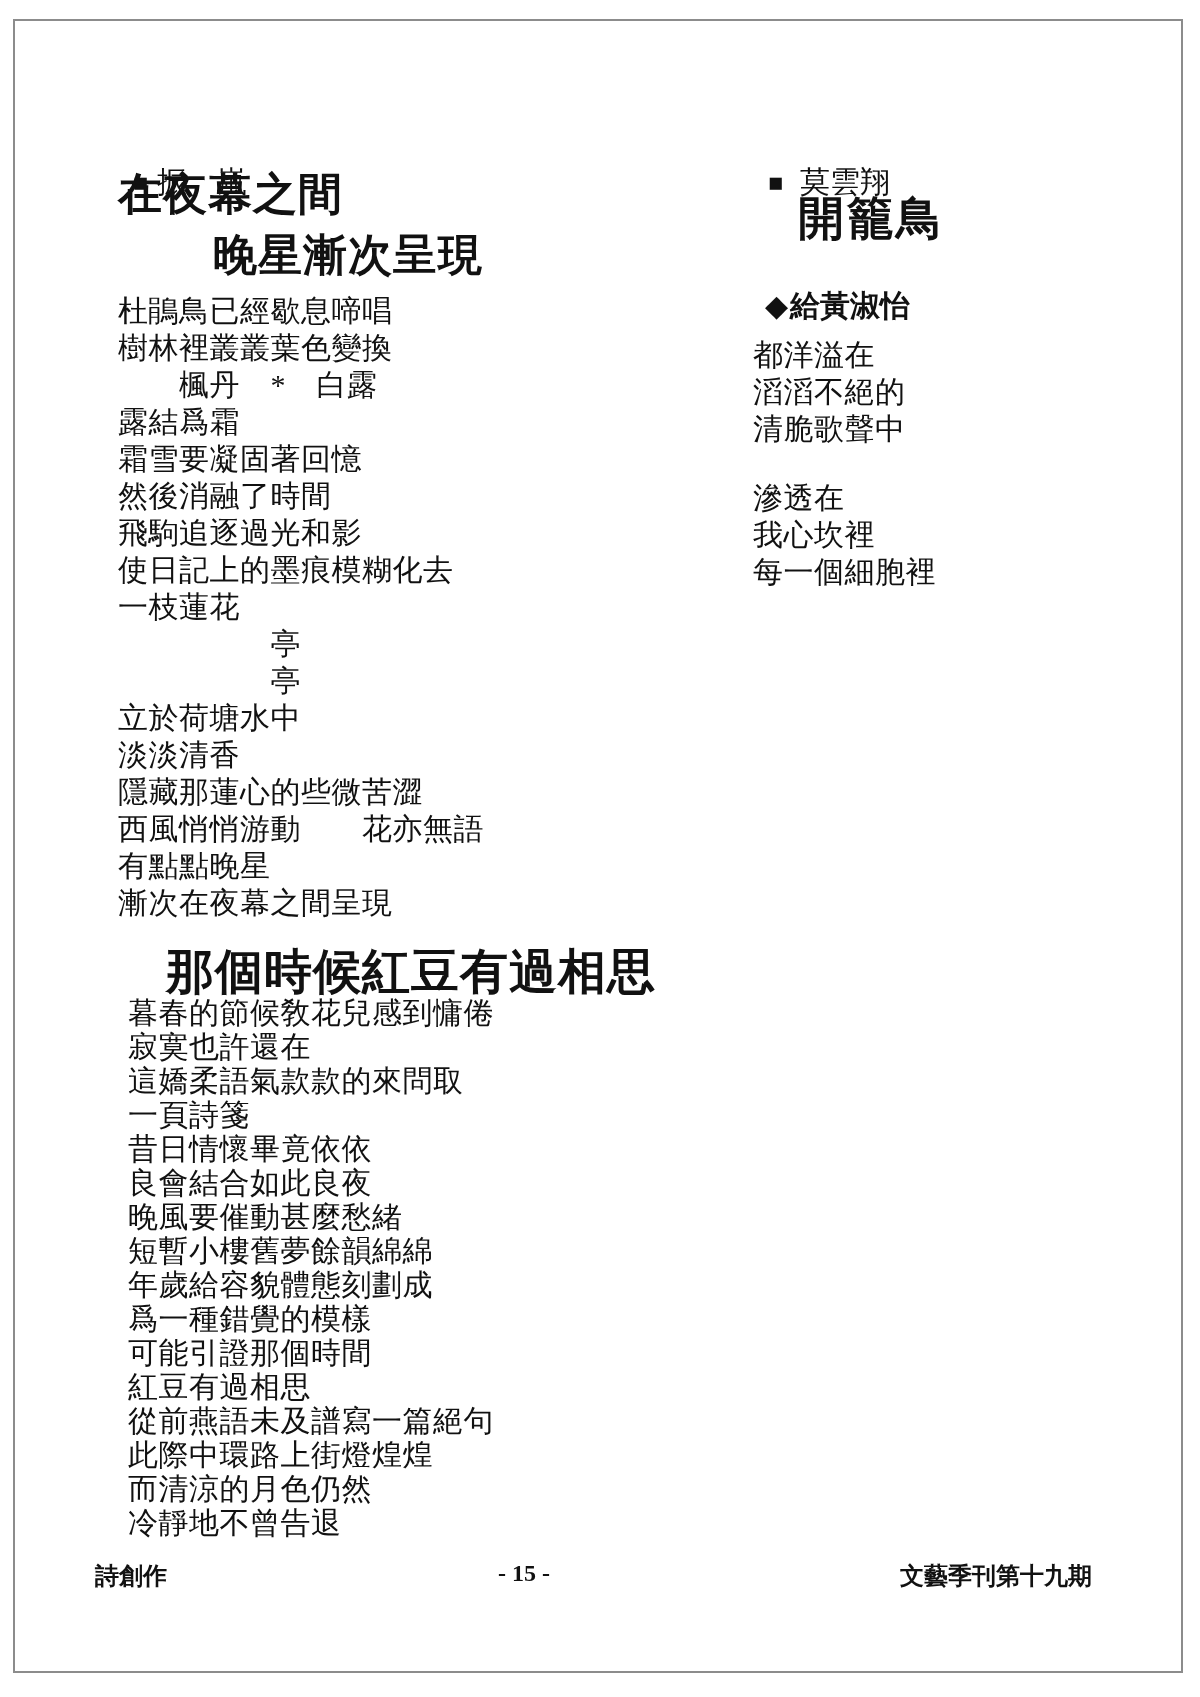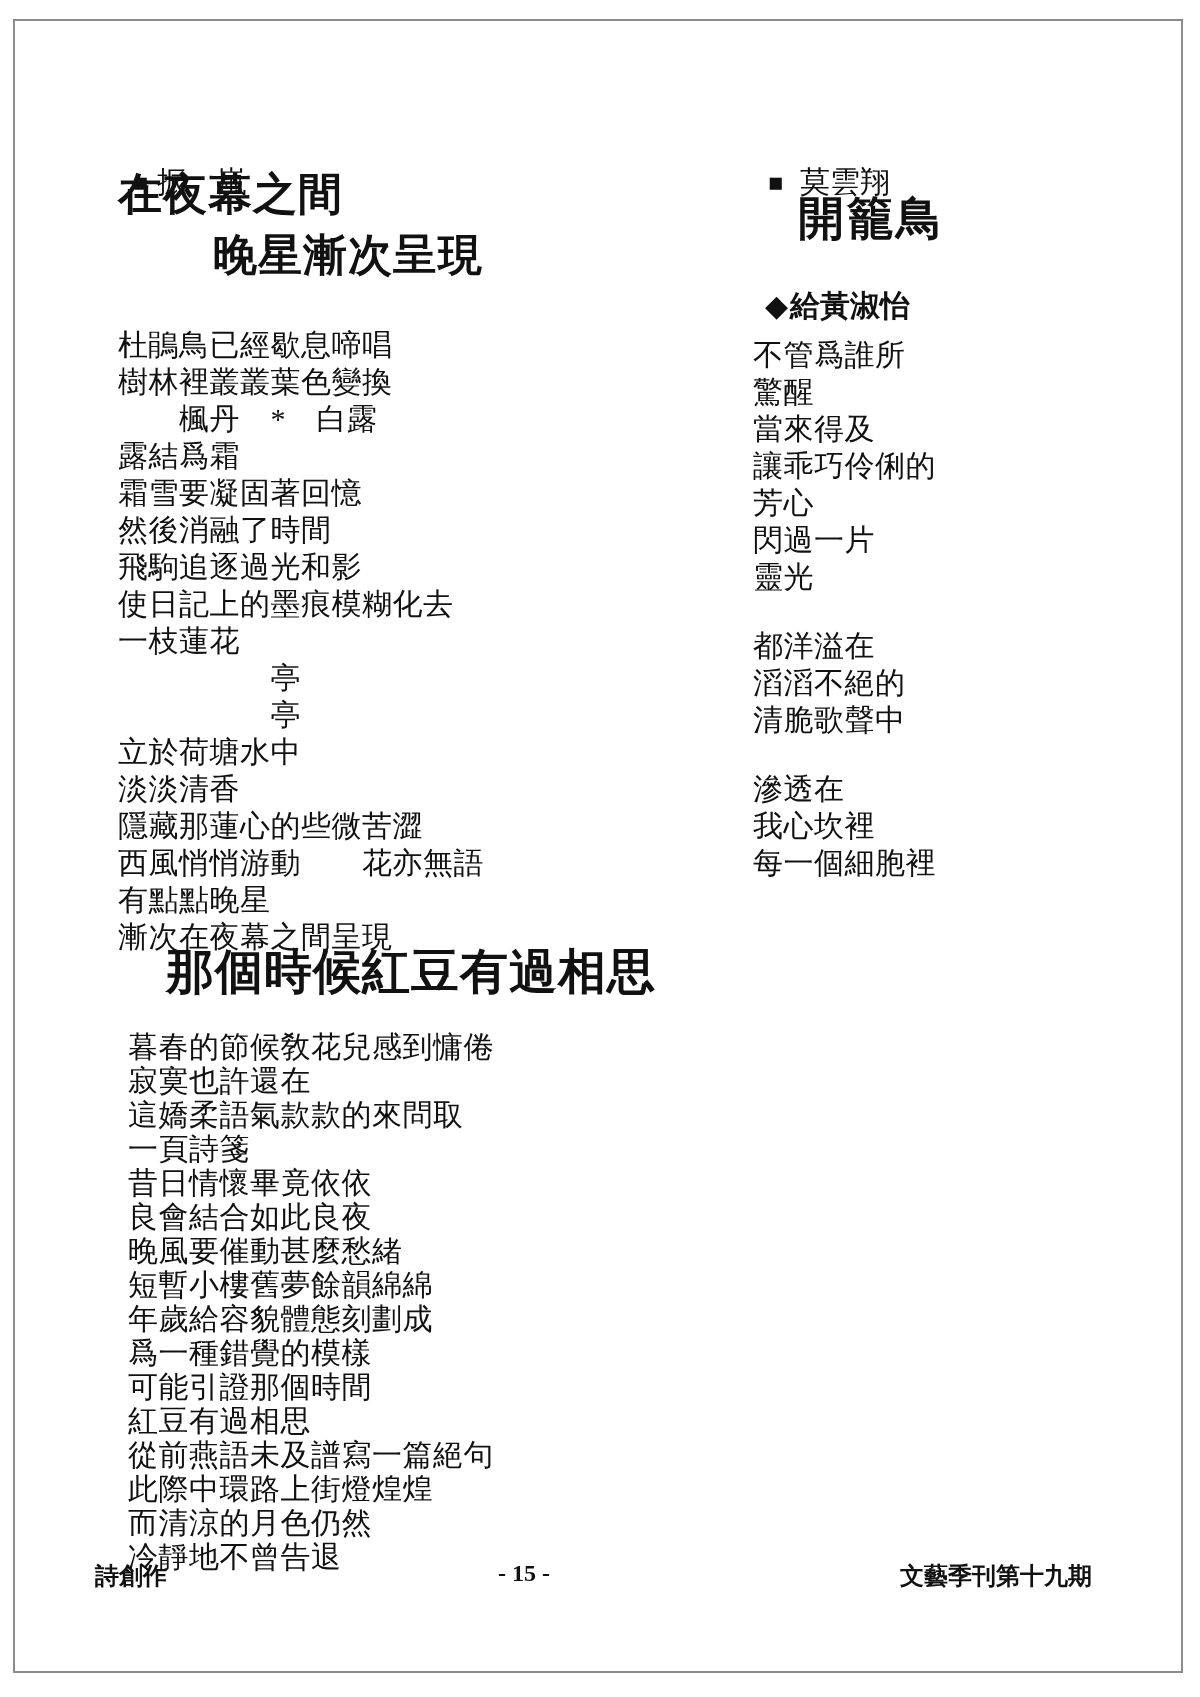--- a/index.html
+++ b/index.html
@@ -25,21 +25,20 @@
   .big-title { font-weight:bold; letter-spacing:1px; white-space:pre; }
   .t1 { font-size:44px; }
   .t2 { font-size:48px;margin-left:48px; }
   .t3 { font-size:46px; letter-spacing:3px; }
   .dedication { font-size:30px; font-weight:bold; white-space:pre; }
   .dedication .diamond { font-size:30px; margin-right:2px; }
   .poem-body {
     font-size:30px;
     white-space:pre;
     letter-spacing:0.5px;
-    margin-top:34px;
   }
   .lh37 { line-height:37px; }
   .lh34 { line-height:34px; }
   .stanzas { }
   .stanza {
     font-size:30px; line-height:37px;
     white-space:pre; letter-spacing:0.5px;
     margin-bottom:32px;
   }
   .footer-item { font-size:24px; font-weight:bold; white-space:pre; }
@@ -98,27 +97,20 @@
   <span class="marker marker-right">■</span><span>莫雲翔</span>
 </div>
 
 <div class="abs big-title t3" style="left:752px; top:188px;margin-left:46px;">開籠鳥</div>
 
 <div class="abs dedication" style="left:750px; top:252px;">
   <span class="diamond">◆</span><span>給黃淑怡</span>
 </div>
 
 <div class="abs stanzas" style="left:753px; top:336px;">
-  <div class="stanza">不管爲誰所
-驚醒
-當來得及
-讓乖巧伶俐的
-芳心
-閃過一片
-靈光</div>
   <div class="stanza">都洋溢在
 滔滔不絕的
 清脆歌聲中</div>
   <div class="stanza">滲透在
 我心坎裡
 每一個細胞裡</div>
 </div>
 
 <div class="abs footer-item" style="left:95px; top:1560px;">詩創作</div>
 <div class="abs footer-item footer-center" style="left:498px; top:1560px; width:110px;">- 15 -</div>

